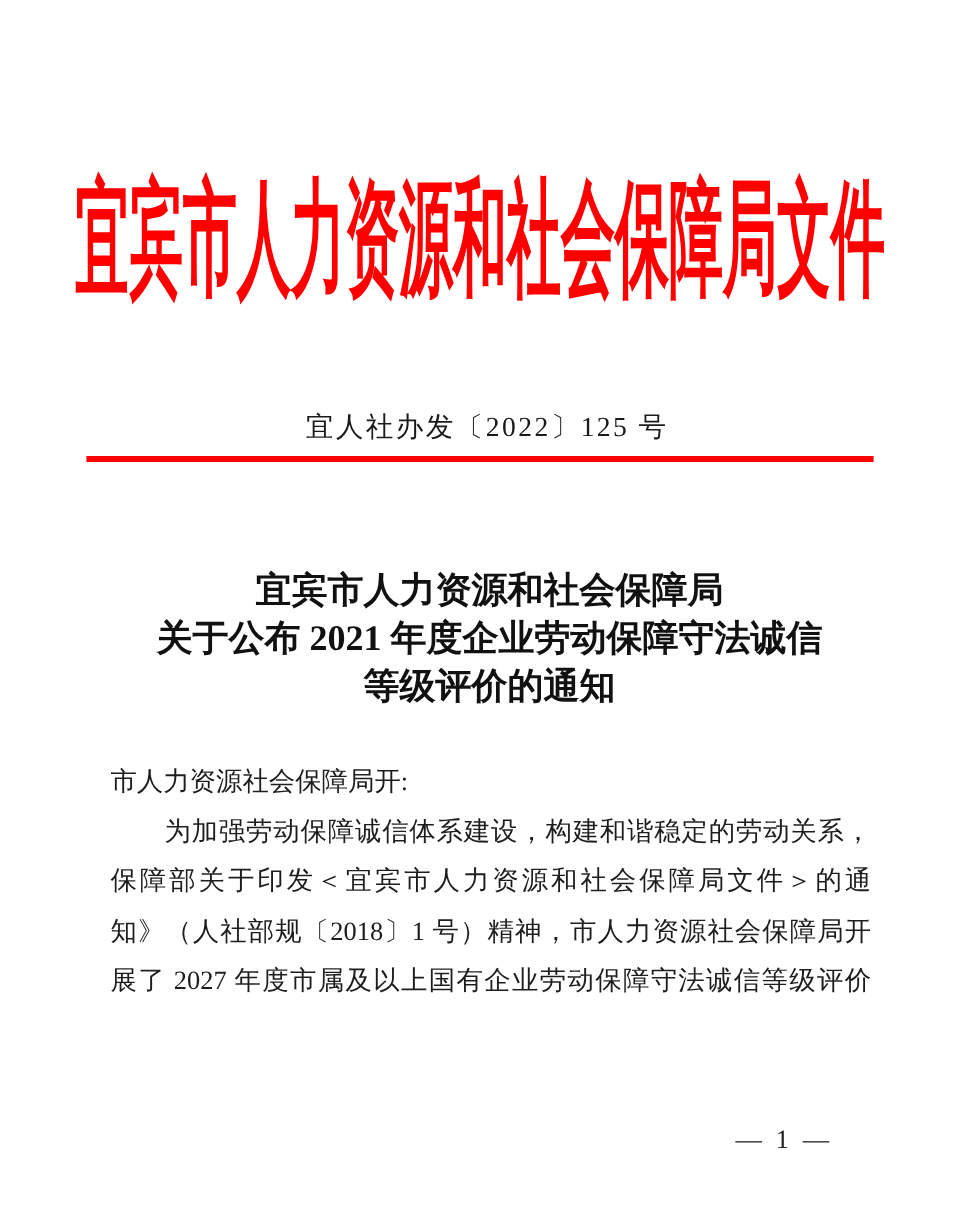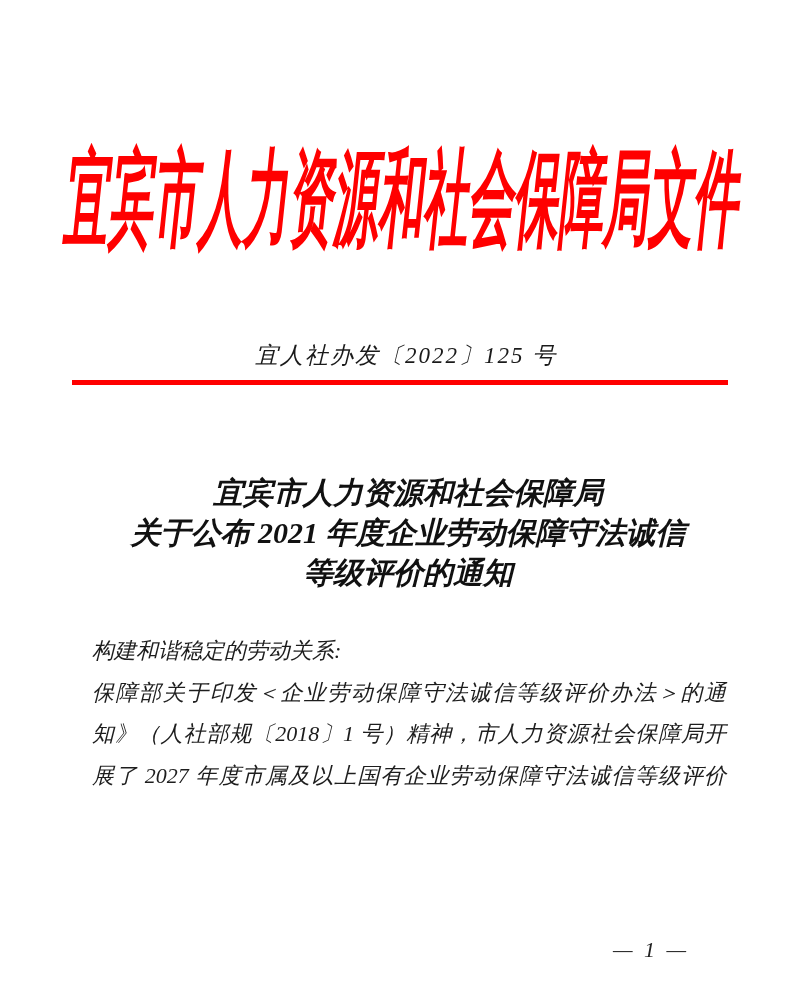--- a/index.html
+++ b/index.html
@@ -7,21 +7,20 @@
     padding: 0;
     background: #ffffff;
     font-family: "Liberation Serif", "DejaVu Serif", serif;
   }
   .page {
     position: relative;
     width: 800px;
     height: 1008px;
     background: #ffffff;
     overflow: hidden;
-    font-style: italic;
   }
   
   .red-header {
     position: absolute;
     top: 148px;
     left: 6px;
     width: 788px;
     text-align: center;
     font-size: 45px;
     line-height: 45px;
@@ -108,21 +107,22 @@
 
   <div class="red-rule"></div>
 
   <div class="doc-title">
     <div>宜宾市人力资源和社会保障局</div>
     <div>关于公布 2021 年度企业劳动保障守法诚信</div>
     <div>等级评价的通知</div>
   </div>
 
   <div class="doc-body">
-    <div class="line salutation">构建和谐稳定的劳动关系:</div>
-    <div class="line">保障部关于印发＜企业劳动保障守法诚信等级评价办法＞的通</div>
+    <div class="line salutation">市人力资源社会保障局开:</div>
+    <div class="line indent">为加强劳动保障诚信体系建设，构建和谐稳定的劳动关系，</div>
+    <div class="line">保障部关于印发＜宜宾市人力资源和社会保障局文件＞的通</div>
     <div class="line">知》（人社部规〔2018〕1 号）精神，市人力资源社会保障局开</div>
     <div class="line">展了 2027 年度市属及以上国有企业劳动保障守法诚信等级评价</div>
   </div>
 
   <div class="page-number">— 1 —</div>
 
 </div>
 
 </body></html>

